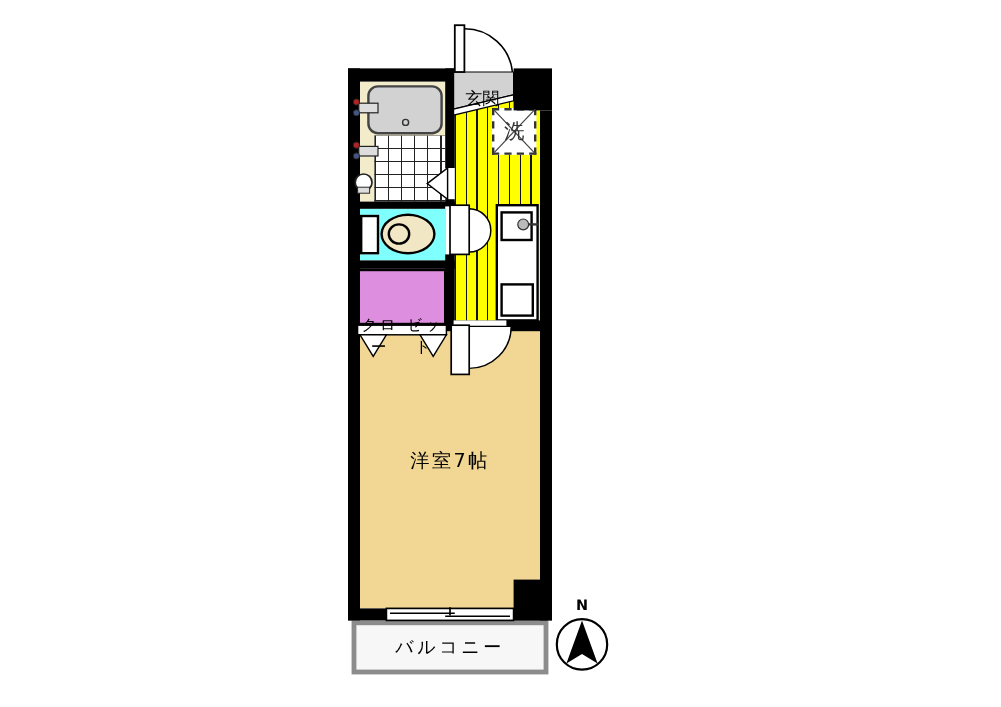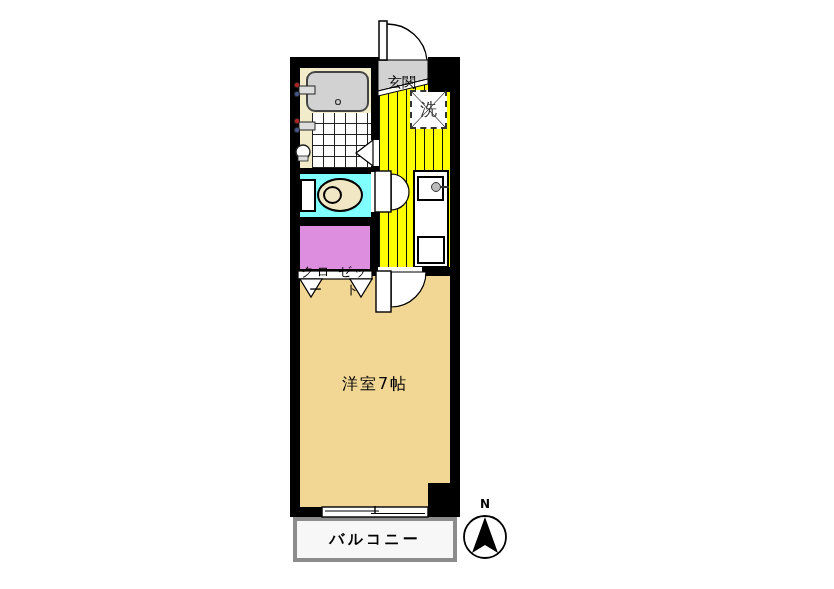--- a/index.html
+++ b/index.html
@@ -61,21 +61,21 @@
   <div class="abs wall" style="left:378px;top:267px;width:72px;height:9px;"></div>
   <div class="abs wall" style="left:290px;top:507px;width:33px;height:10px;"></div>
   <div class="abs wall" style="left:427px;top:507px;width:33px;height:10px;"></div>
   <div class="abs wall" style="left:428px;top:483px;width:28px;height:34px;"></div>
 
   <div class="abs opening" style="left:371px;top:140px;width:8px;height:26px;"></div>
   <div class="abs opening" style="left:371px;top:172px;width:8px;height:40px;"></div>
   <div class="abs opening" style="left:378px;top:267px;width:44px;height:9px;"></div>
 
   <div class="abs balcony" style="left:293px;top:517px;width:164px;height:45px;">
-    <span class="lbl" style="font-size:15px;letter-spacing:3px;font-weight:bold;">バルコニー</span>
+    <span class="lbl" style="font-size:15px;letter-spacing:3px;">バルコニー</span>
   </div>
 
   <svg class="overlay" width="834" height="589" viewBox="0 0 834 589">
 
     <polygon class="genkan-fill" points="378,60 428,60 428,79 378,91" stroke="#000" stroke-width="1"></polygon>
     <polygon points="378,91 428,79 428,84 378,96" fill="#fff" stroke="#000" stroke-width="1"></polygon>
 
     <rect x="379" y="21" width="8" height="39" fill="#fff" stroke="#000" stroke-width="1.5"></rect>
     <path d="M387,24 A40,40 0 0 1 427,60" fill="none" stroke="#000" stroke-width="1.3"></path>
 

